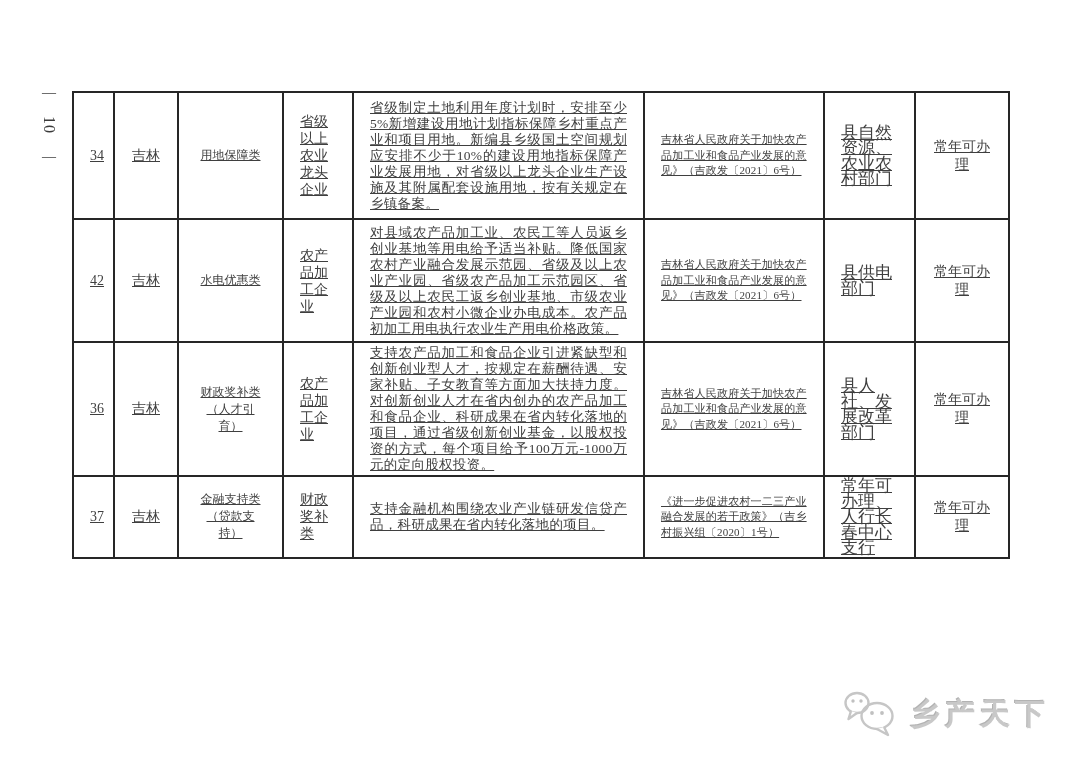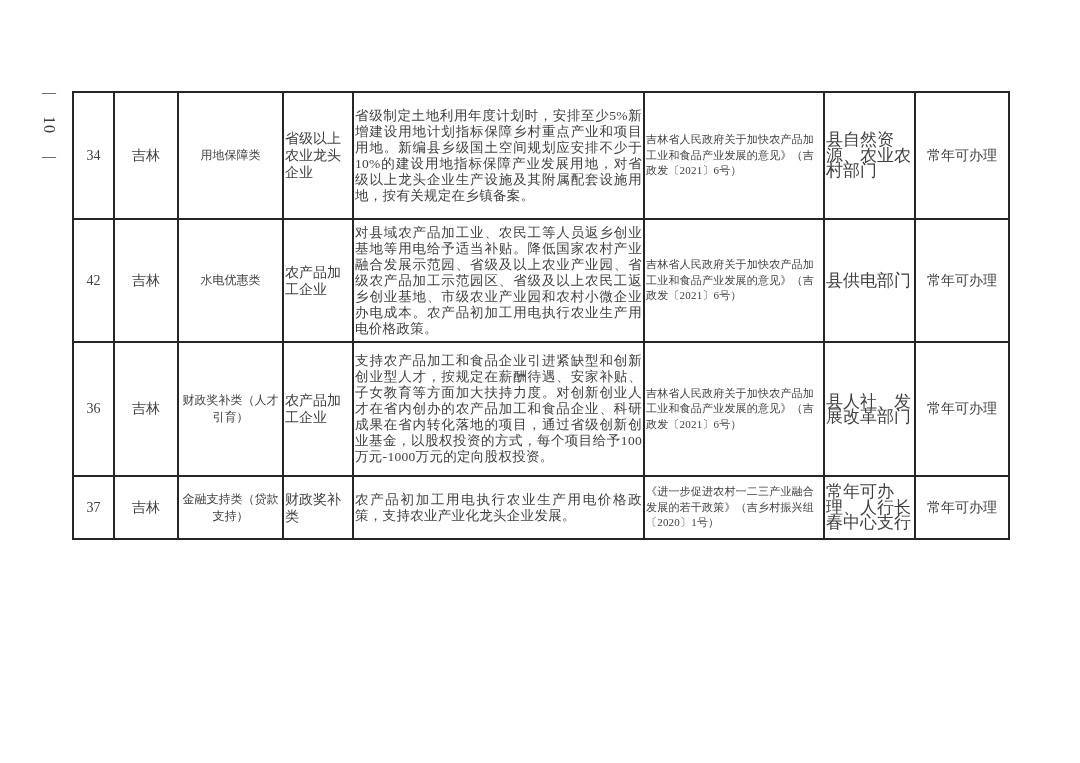--- a/index.html
+++ b/index.html
@@ -19,23 +19,24 @@
   .page-number .num{transform:rotate(90deg);letter-spacing:1px;font-size:16px;}
   .page-number .dash{font-size:14px;line-height:10px;}
 
   
   table.policy{
     position:absolute;left:72px;top:91px;width:936px;
     border-collapse:collapse;table-layout:fixed;
   }
   table.policy td{
     border:2px solid #262626;
-    padding:1px 1px;
+    padding:1px 16px;
     vertical-align:middle;
     overflow:hidden;
+    text-decoration:underline;
   }
   tr.r34{height:127px;}
   tr.r35{height:123px;}
   tr.r36{height:134px;}
   tr.r37{height:63px;}
 
   td.c-no,td.c-prov,td.c-time{text-align:center;font-size:14px;margin-left:12px;}
   td.c-cat{text-align:center;font-size:12px;line-height:17px;padding:1px 2px;}
   td.c-target{font-size:14px;line-height:17px;padding:1px 2px 1px 4px;}
   td.c-measure{
@@ -107,22 +108,39 @@
         <td class="c-measure">支持农产品加工和食品企业引进紧缺型和创新创业型人才，按规定在薪酬待遇、安家补贴、子女教育等方面加大扶持力度。对创新创业人才在省内创办的农产品加工和食品企业、科研成果在省内转化落地的项目，通过省级创新创业基金，以股权投资的方式，每个项目给予100万元-1000万元的定向股权投资。</td>
         <td class="c-policy">吉林省人民政府关于加快农产品加工业和食品产业发展的意见》（吉政发〔2021〕6号）</td>
         <td class="c-dept">县人社、发展改革部门</td>
         <td class="c-time">常年可办理</td>
       </tr>
       <tr class="r37">
         <td class="c-no">37</td>
         <td class="c-prov">吉林</td>
         <td class="c-cat">金融支持类（贷款支持）</td>
         <td class="c-target">财政奖补类</td>
-        <td class="c-measure">农产品初加工用电执行农业生产用电价格政策，支持农业产业化龙头企业发展。</td>
+        <td class="c-measure">支持金融机构围绕农业产业链研发信贷产品，科研成果在省内转化落地的项目。</td>
         <td class="c-policy">《进一步促进农村一二三产业融合发展的若干政策》（吉乡村振兴组〔2020〕1号）</td>
         <td class="c-dept">常年可办理、人行长春中心支行</td>
         <td class="c-time">常年可办理</td>
       </tr>
     </tbody>
   </table>
 
+  <div class="brand">
+    <svg width="58" height="48" viewBox="0 0 58 48" aria-hidden="true">
+      <g fill="none" stroke="#c6c6c6" stroke-width="2.4" stroke-linejoin="round">
+        <ellipse cx="15" cy="13" rx="11.5" ry="10"></ellipse>
+        <path d="M9 21 L6.5 29 L15 23" fill="#ffffff"></path>
+        <ellipse cx="35" cy="26" rx="15.5" ry="13"></ellipse>
+        <path d="M42 37 L46 45 L35 39" fill="#ffffff"></path>
+      </g>
+      <g fill="#c0c0c0">
+        <circle cx="11" cy="11" r="1.7"></circle>
+        <circle cx="19" cy="11" r="1.7"></circle>
+        <circle cx="30" cy="23" r="1.9"></circle>
+        <circle cx="40" cy="23" r="1.9"></circle>
+      </g>
+    </svg>
+    <span class="brand-text">乡产天下</span>
+  </div>
 
 </div>
 
 </body></html>

